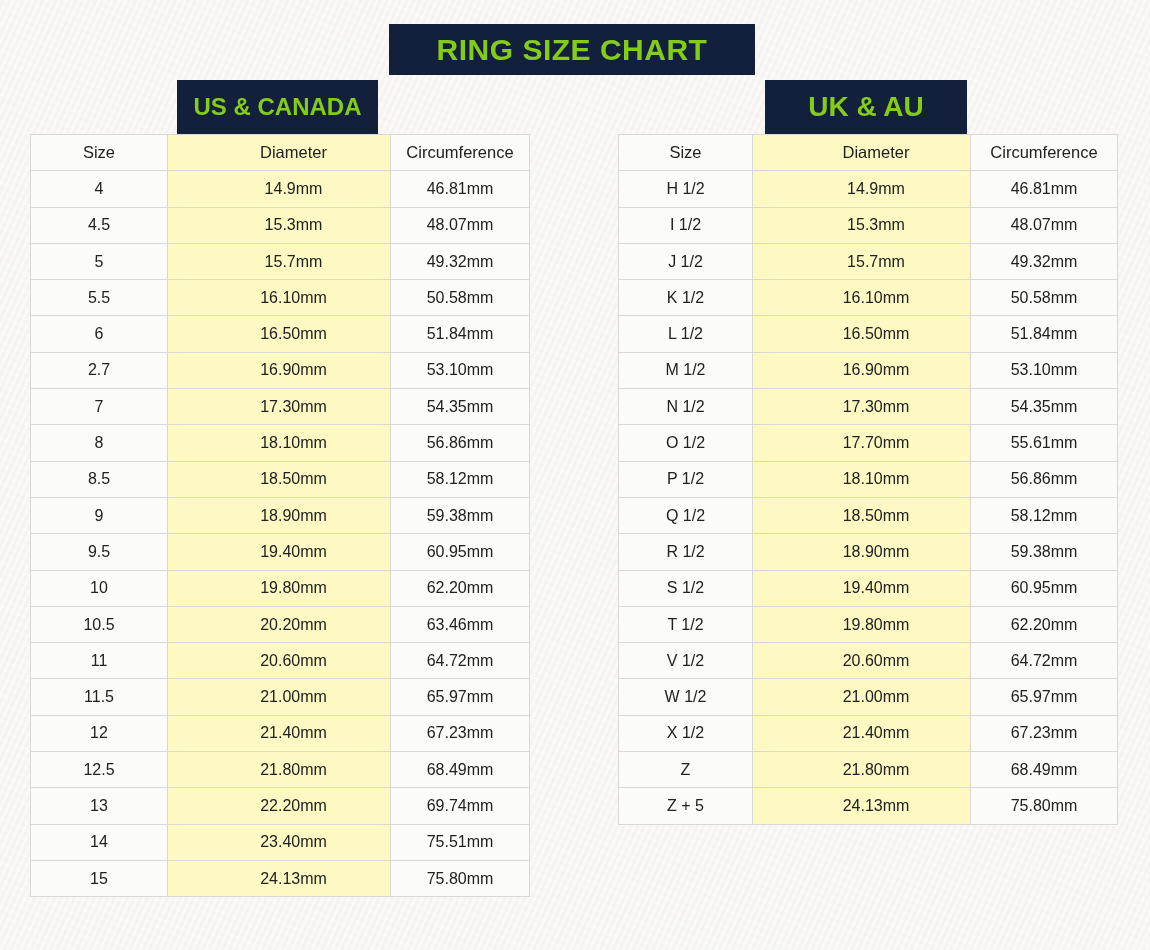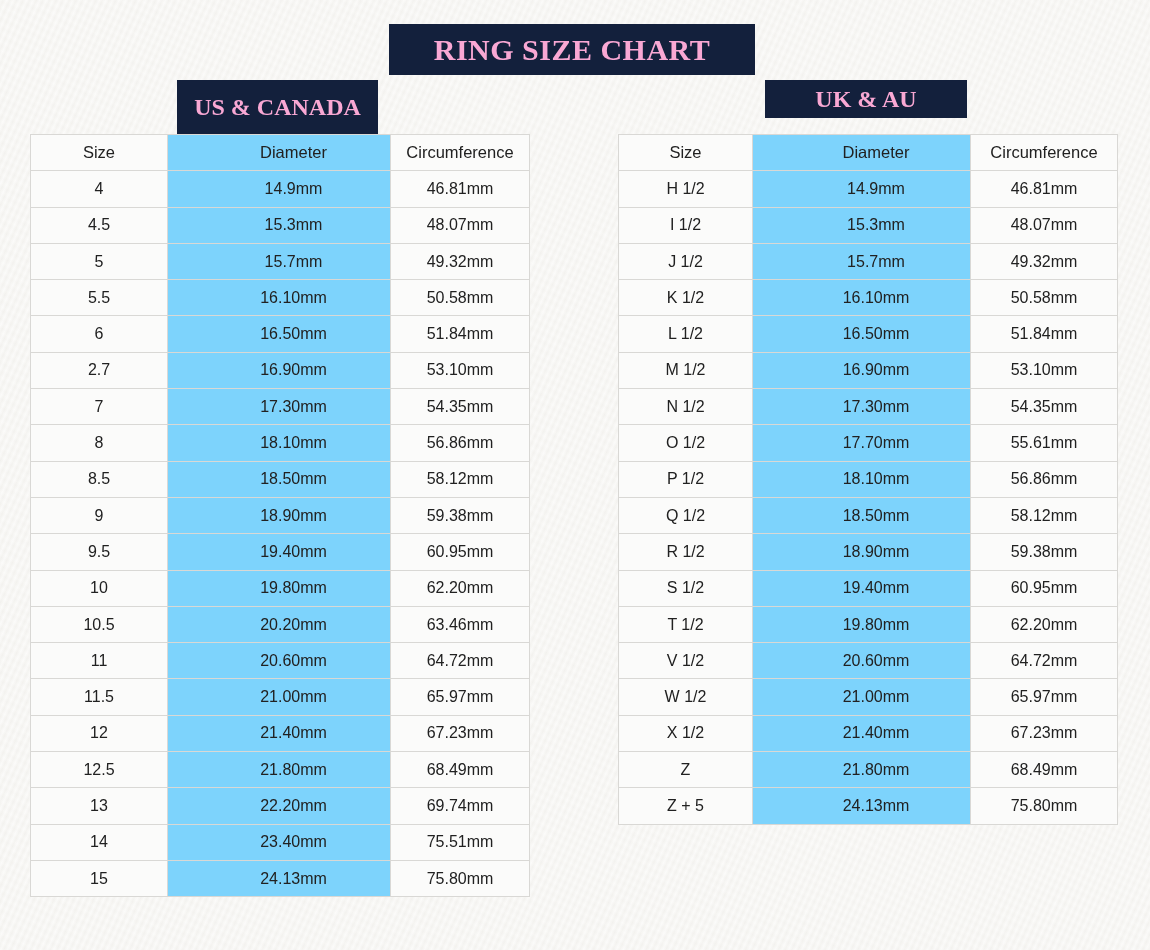--- a/index.html
+++ b/index.html
@@ -15,50 +15,49 @@
     
     background-image:
       repeating-linear-gradient(115deg, rgba(255,255,255,0.5) 0px, rgba(240,239,236,0.35) 3px, rgba(255,255,255,0.45) 6px),
       repeating-linear-gradient(25deg, rgba(250,250,248,0.4) 0px, rgba(238,237,233,0.25) 4px, rgba(252,252,250,0.4) 8px);
     font-family: "Liberation Sans", sans-serif;
   }
 
   .banner {
     position: absolute;
     background: var(--navy, #13203c);
-    color: #f9a8d4;
+    color: #84cc16;
     display: flex;
     align-items: center;
     justify-content: center;
     font-weight: bold;
     box-sizing: border-box;
     white-space: nowrap;
-    font-family: Liberation Serif, serif;
   }
   #title-banner {
     left: 389px;
     top: 24px;
     width: 366px;
     height: 51px;
     font-size: 30px;
     letter-spacing: 0.5px;
   }
   #us-banner {
     left: 177px;
     top: 80px;
     width: 201px;
     height: 54px;
     font-size: 24px;
   }
   #uk-banner {
     left: 765px;
     top: 80px;
     width: 202px;
-    height: 38px;
-    font-size: 24px;
+    height: 54px;
+    font-size: 28px;
   }
 
   table.size-table {
     position: absolute;
     top: 134px;
     border-collapse: collapse;
     table-layout: fixed;
     background: #fbfbfa;
   }
   #us-table { left: 30px;  width: 499px; }
@@ -78,21 +77,21 @@
     padding: 0;
     text-align: center;
     vertical-align: middle;
     font-size: 16px;
     font-weight: 400;
     color: #212121;
     background: #fbfbfa;
   }
   .size-table th { font-size: 16.5px; }
   .size-table th.diam,
-  .size-table td.diam { background: #7dd3fc; padding-left: 29px; }
+  .size-table td.diam { background: #fef9c3; padding-left: 29px; }
 </style>
 </head>
 <body>
 
 <div class="banner" id="title-banner">RING SIZE CHART</div>
 
 <div class="banner" id="us-banner">US &amp; CANADA</div>
 
 <div class="banner" id="uk-banner">UK &amp; AU</div>
 

